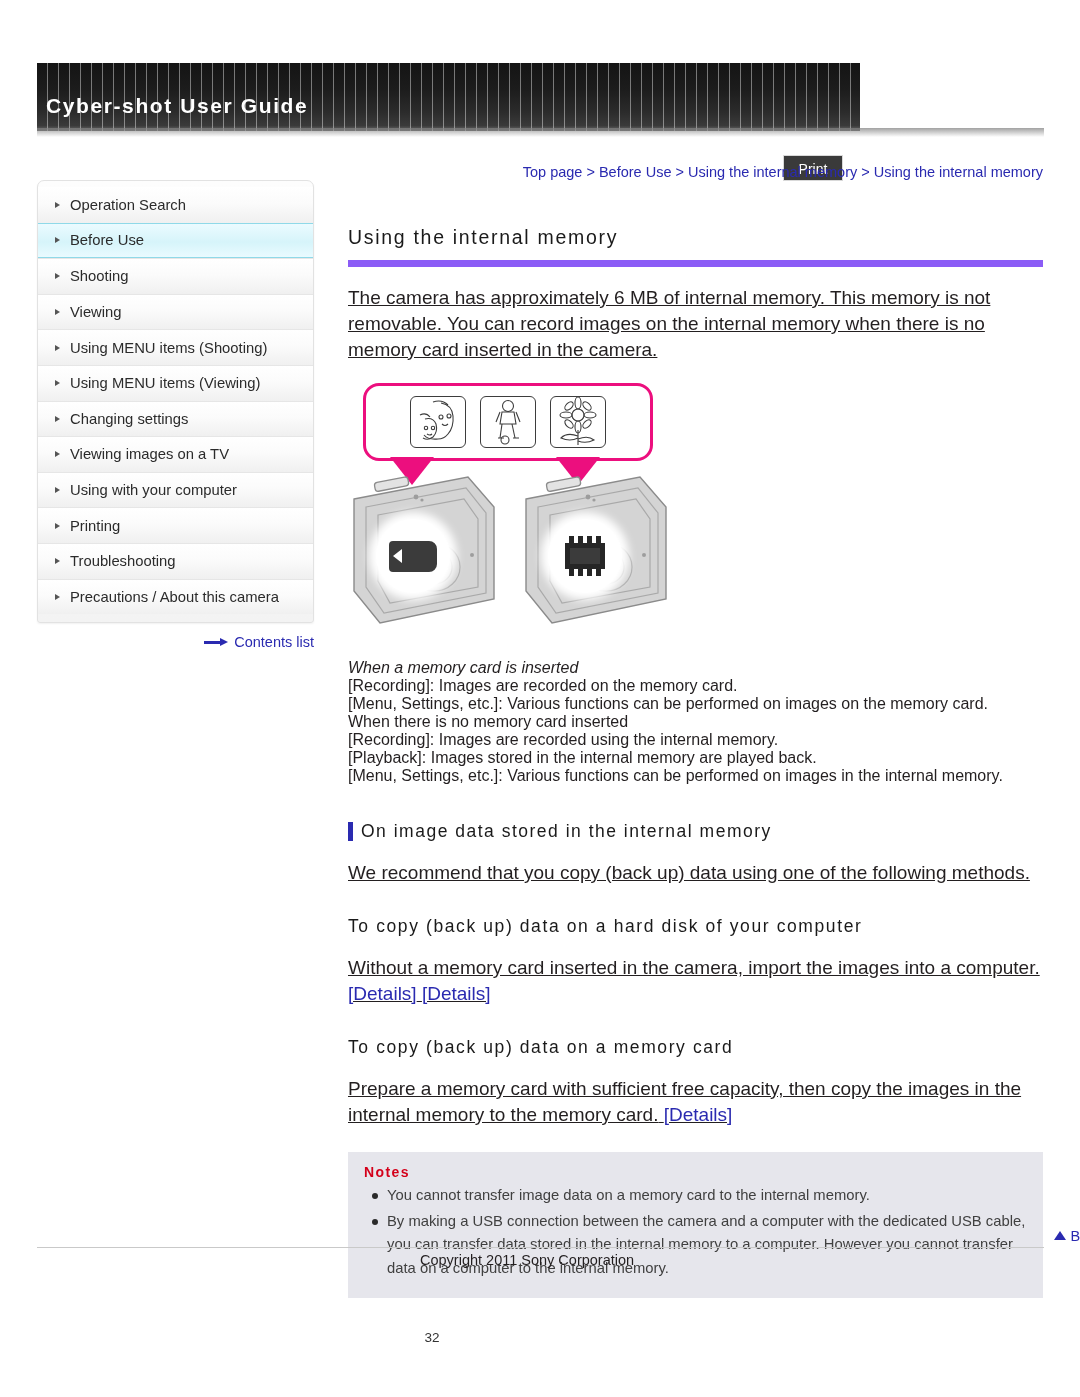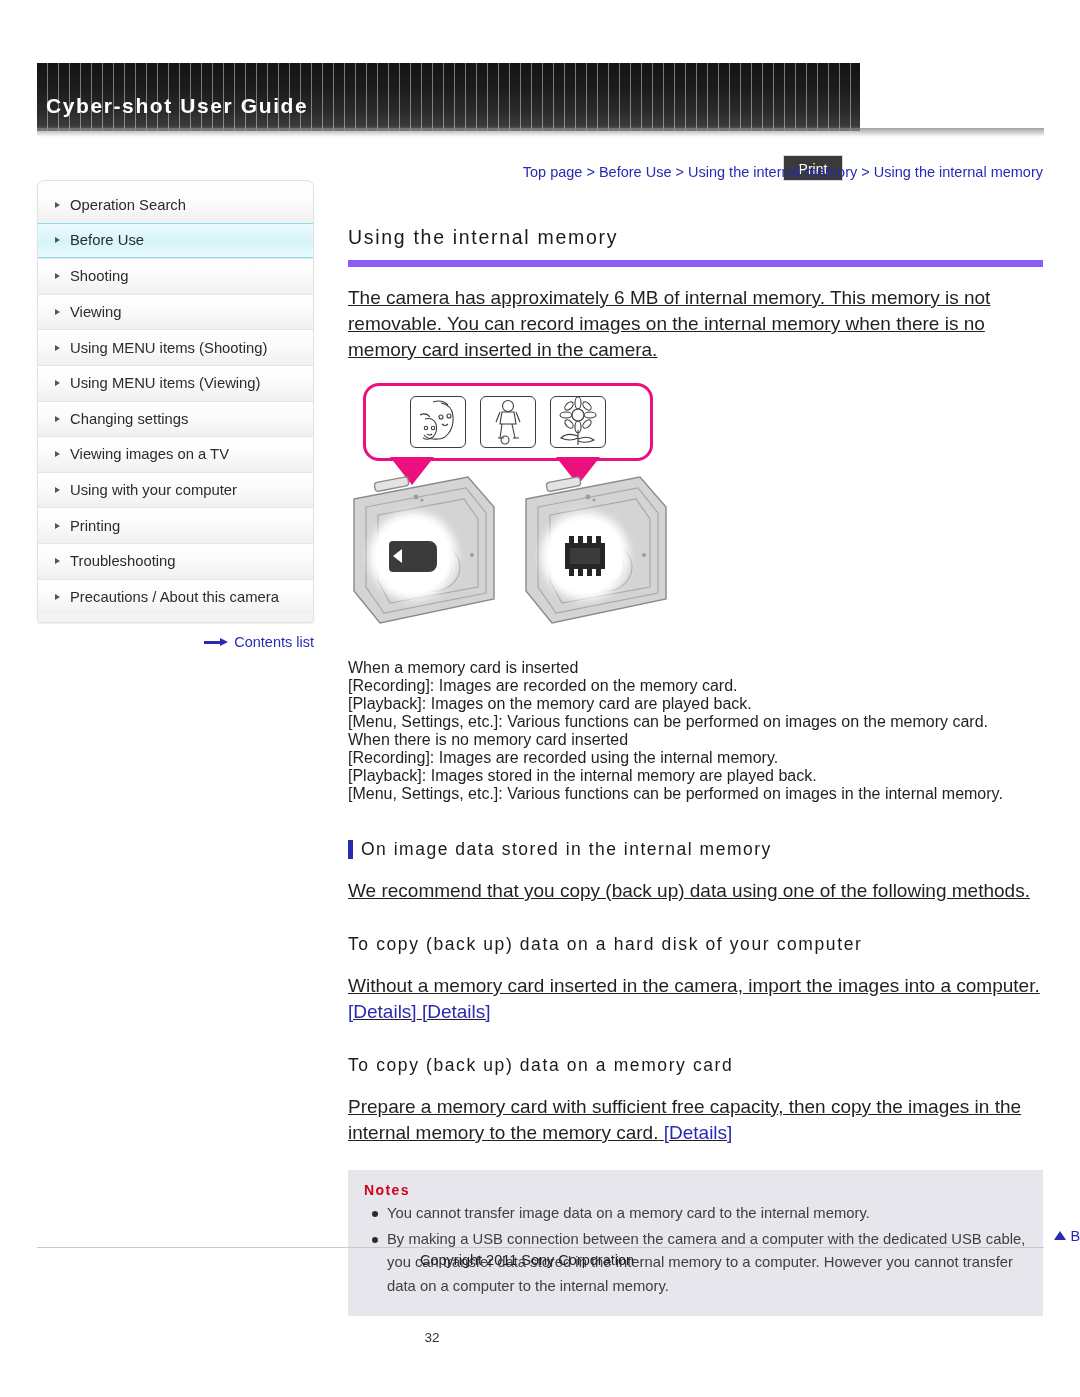--- a/index.html
+++ b/index.html
@@ -599,23 +599,22 @@
               <span></span>
               <span></span>
               <span></span>
           </div>
         </div>
       </div>
     </div>
   </div>
 
   <div style="margin-top:14px;" id="card-block">
-      <div class="body-text" style="margin: 0px;">When a memory card is inserted</div>
+      <div class="body-text" style="margin: 0px; font-style: italic;">When a memory card is inserted</div>
       <div class="body-text" style="margin: 0px;">[Recording]: Images are recorded on the memory card.</div>
-      <div class="body-text" style="margin: 0px;">[Playback]: Images on the memory card are played back.</div>
       <div class="body-text" style="margin: 0px;">[Menu, Settings, etc.]: Various functions can be performed on images on the memory card.</div>
       <div class="body-text" style="margin: 0px;">When there is no memory card inserted</div>
       <div class="body-text" style="margin: 0px;">[Recording]: Images are recorded using the internal memory.</div>
       <div class="body-text" style="margin: 0px;">[Playback]: Images stored in the internal memory are played back.</div>
       <div class="body-text" style="margin: 0px;">[Menu, Settings, etc.]: Various functions can be performed on images in the internal memory.</div>
     </div>
 
   <h2 class="sub-head">
     <span class="bar"></span>
     <span>On image data stored in the internal memory</span>

